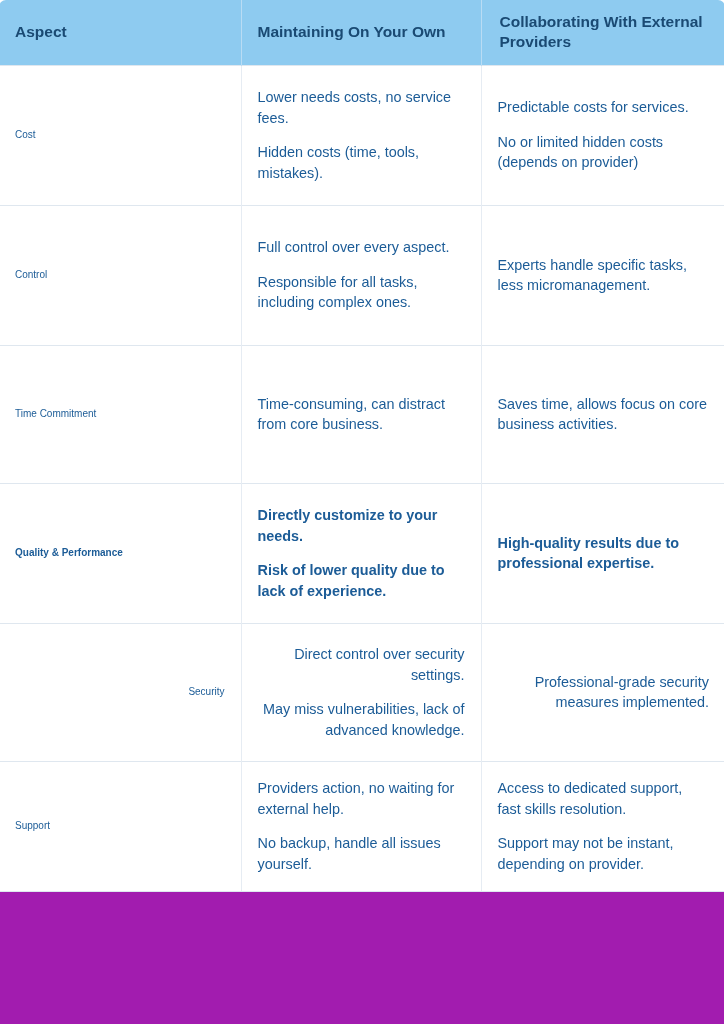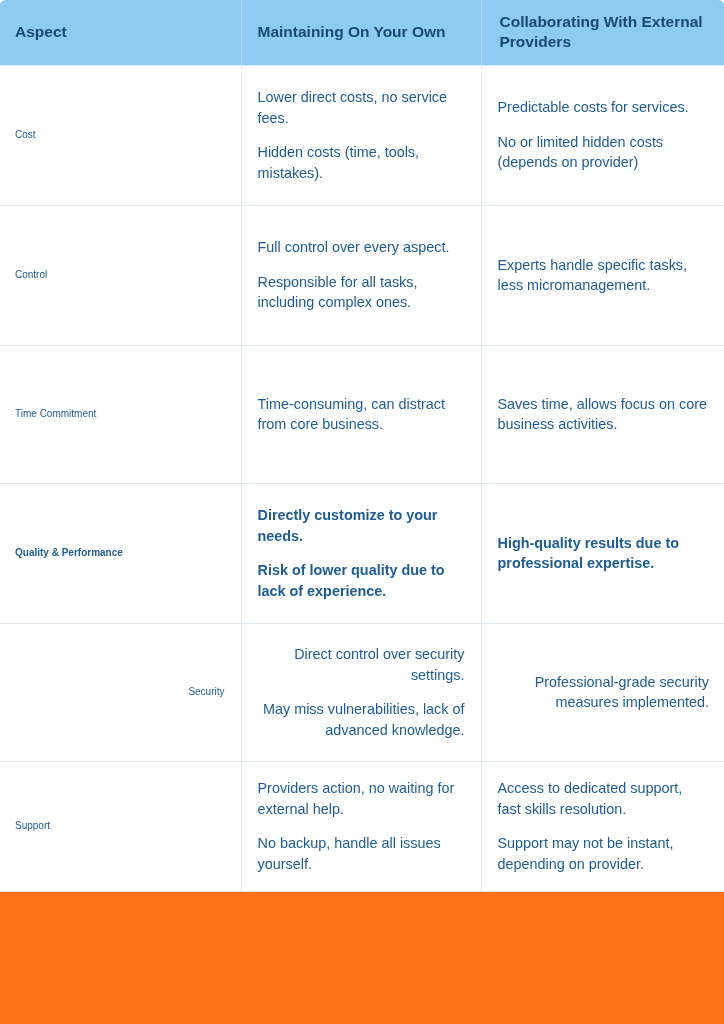--- a/index.html
+++ b/index.html
@@ -10,21 +10,21 @@
   body {
     width: 724px;
     height: 1024px;
     overflow: hidden;
     font-family: "Liberation Sans", sans-serif;
   }
 
   .table-wrap {
     width: 724px;
     height: 1024px;
-    background: #f97316;
+    background: #a21caf;
     box-sizing: border-box;
     overflow: hidden;
   }
 
   table.compare {
     width: 726px;
     margin-left: -1px;
     border-collapse: collapse;
     table-layout: fixed;
     background: #ffffff;
@@ -102,21 +102,21 @@
       <tr>
         <th class="first">Aspect</th>
         <th>Maintaining On Your Own</th>
         <th class="last">Collaborating With External Providers</th>
       </tr>
     </thead>
     <tbody>
         <tr class="r0">
           <td class="aspect">Cost</td>
           <td>
-            <p>Lower direct costs, no service fees.</p>
+            <p>Lower needs costs, no service fees.</p>
             <p>Hidden costs (time, tools, mistakes).</p>
           </td>
           <td class="last">
             <p>Predictable costs for services.</p>
             <p>No or limited hidden costs (depends on provider)</p>
           </td>
         </tr>
         <tr class="r1">
           <td class="aspect">Control</td>
           <td>

